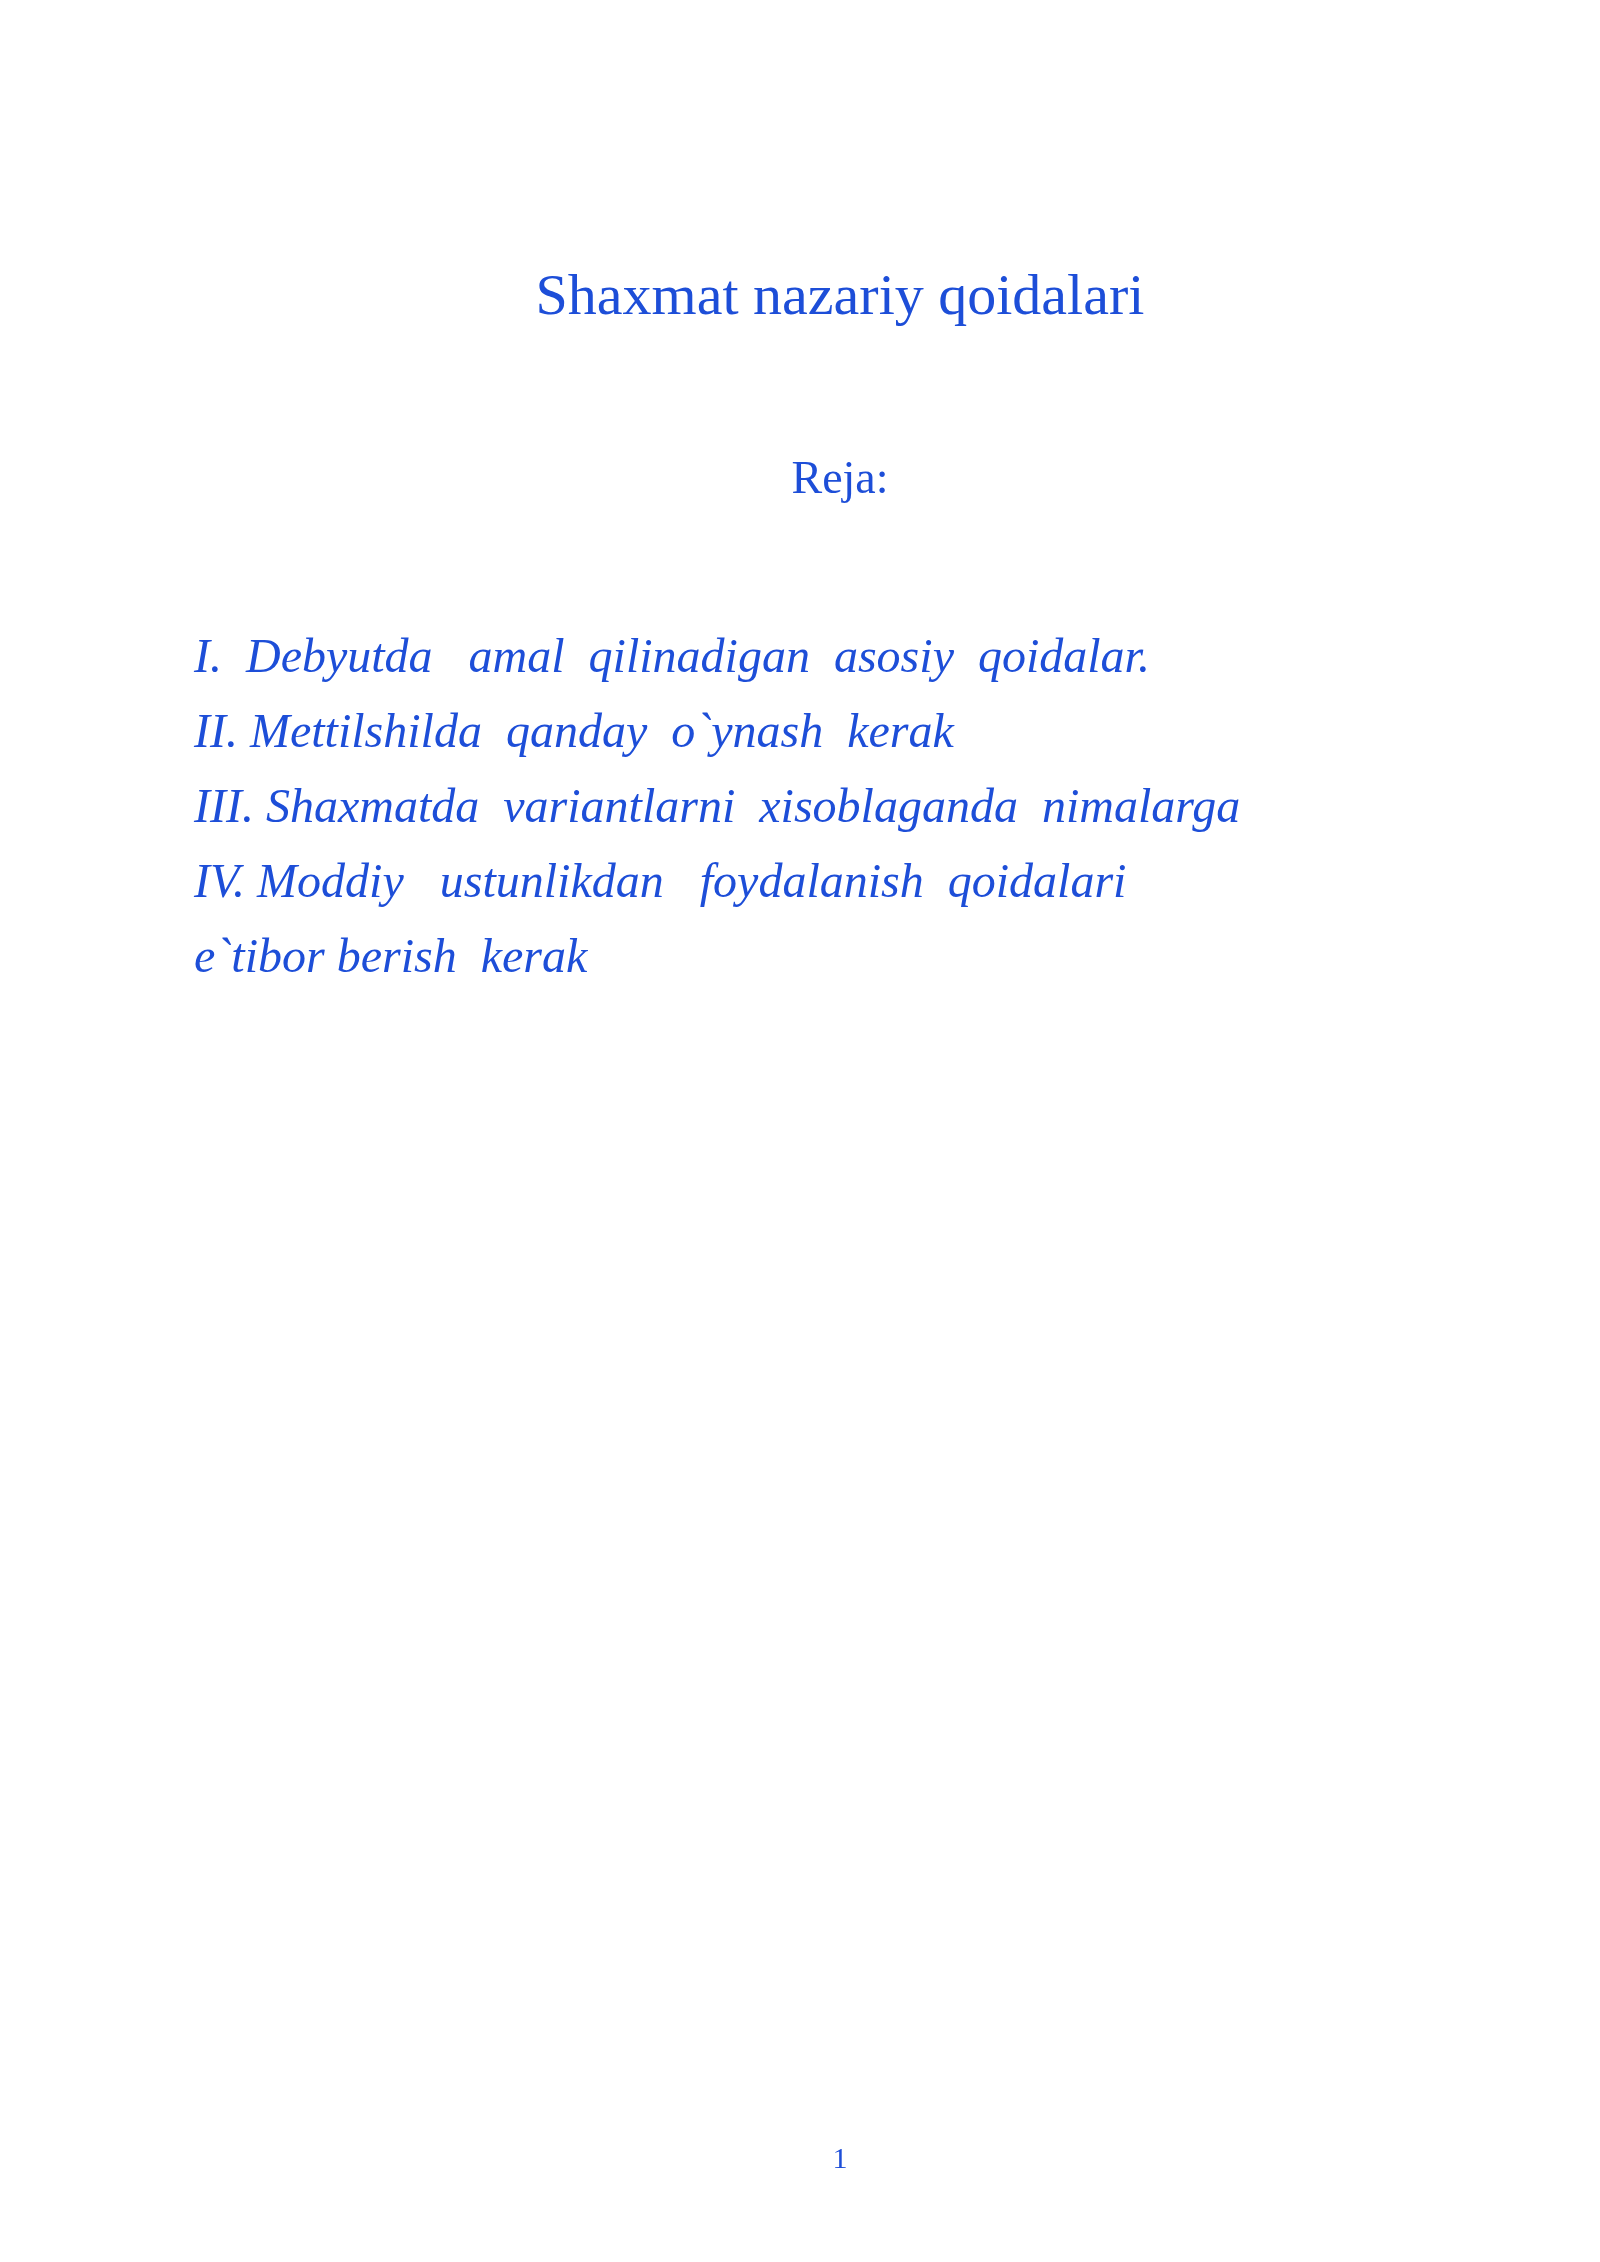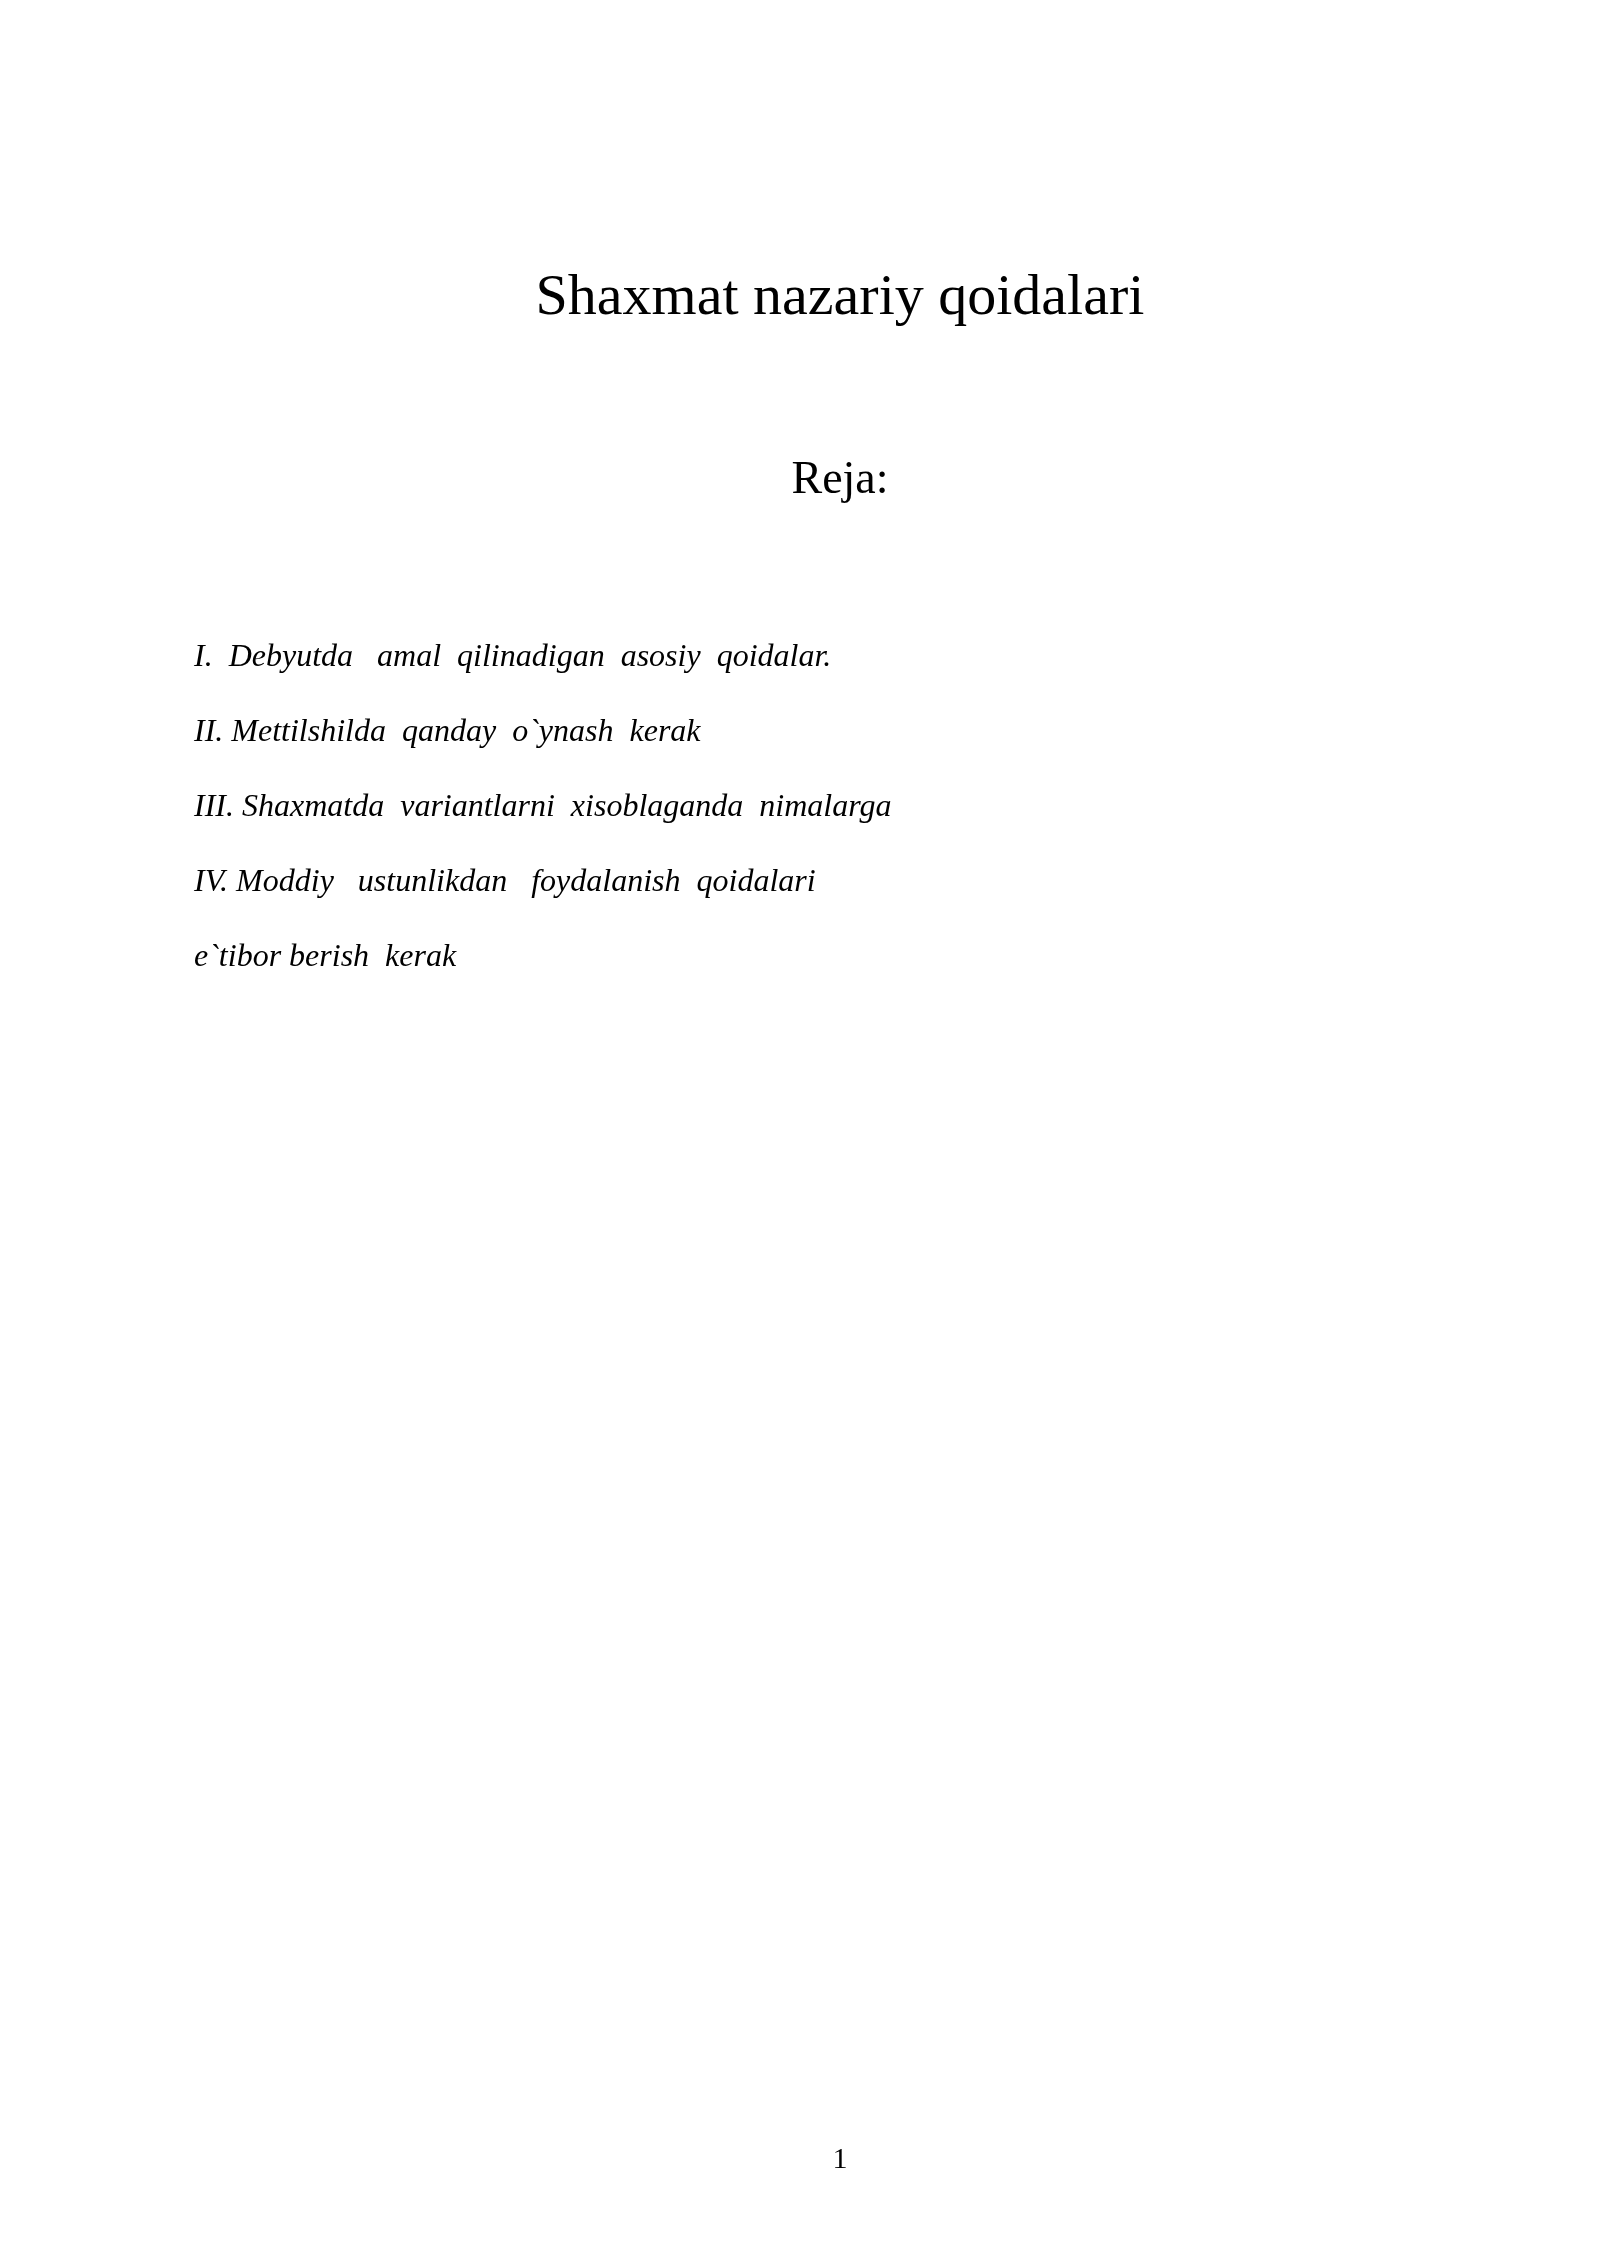--- a/index.html
+++ b/index.html
@@ -1,21 +1,21 @@
 <!DOCTYPE html>
 <html><head>
   <meta charset="utf-8">
   <style>
     html, body { margin: 0; padding: 0; background: #ffffff; }
     body { width: 1600px; height: 2262px; position: relative; overflow: hidden; }
-    .page { position: absolute; left: 0; top: 0; width: 1600px; height: 2262px; background: #ffffff; color: #000000; font-family: "Liberation Serif", serif; }
+    .page { position: absolute; left: 0; top: 0; width: 1600px; height: 2262px; background: #ffffff; color: #1d4ed8; font-family: "Liberation Serif", serif; }
     .title { position: absolute; left: 0; width: 1680px; top: 260px; text-align: center; font-size: 58px; line-height: 70px; white-space: nowrap; }
     .subtitle { position: absolute; left: 0; width: 1680px; top: 450px; text-align: center; font-size: 46px; line-height: 56px; white-space: nowrap; }
     .plan { position: absolute; left: 194px; top: 618px; margin: 0; padding: 0; list-style: none; }
-    .plan-line { font-style: italic; font-size: 32px; line-height: 75px; height: 75px; white-space: pre; }
+    .plan-line { font-style: italic; font-size: 48px; line-height: 75px; height: 75px; white-space: pre; }
     .page-number { position: absolute; left: 0; width: 1680px; top: 2140px; text-align: center; font-size: 30px; line-height: 36px; }
   </style>
 </head>
 <body>
 
 <div class="page">
   <div class="title">Shaxmat nazariy qoidalari</div>
   <div class="subtitle">Reja:</div>
   <ul class="plan">
     <li class="plan-line">I.  Debyutda   amal  qilinadigan  asosiy  qoidalar.</li>

